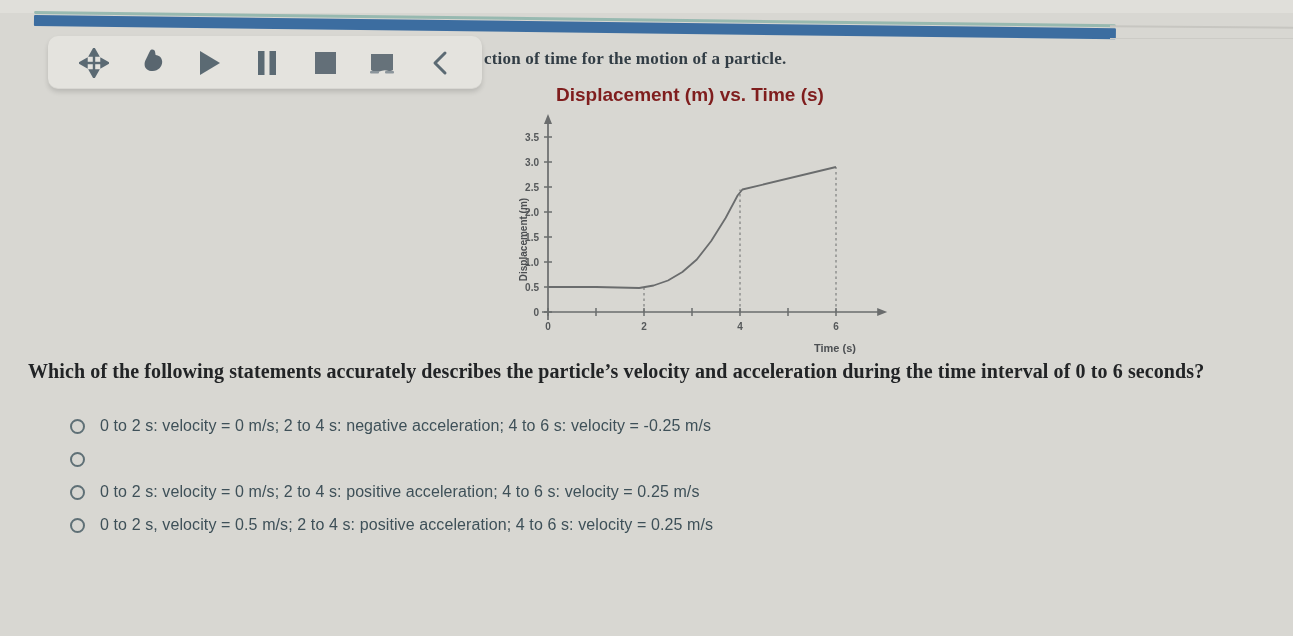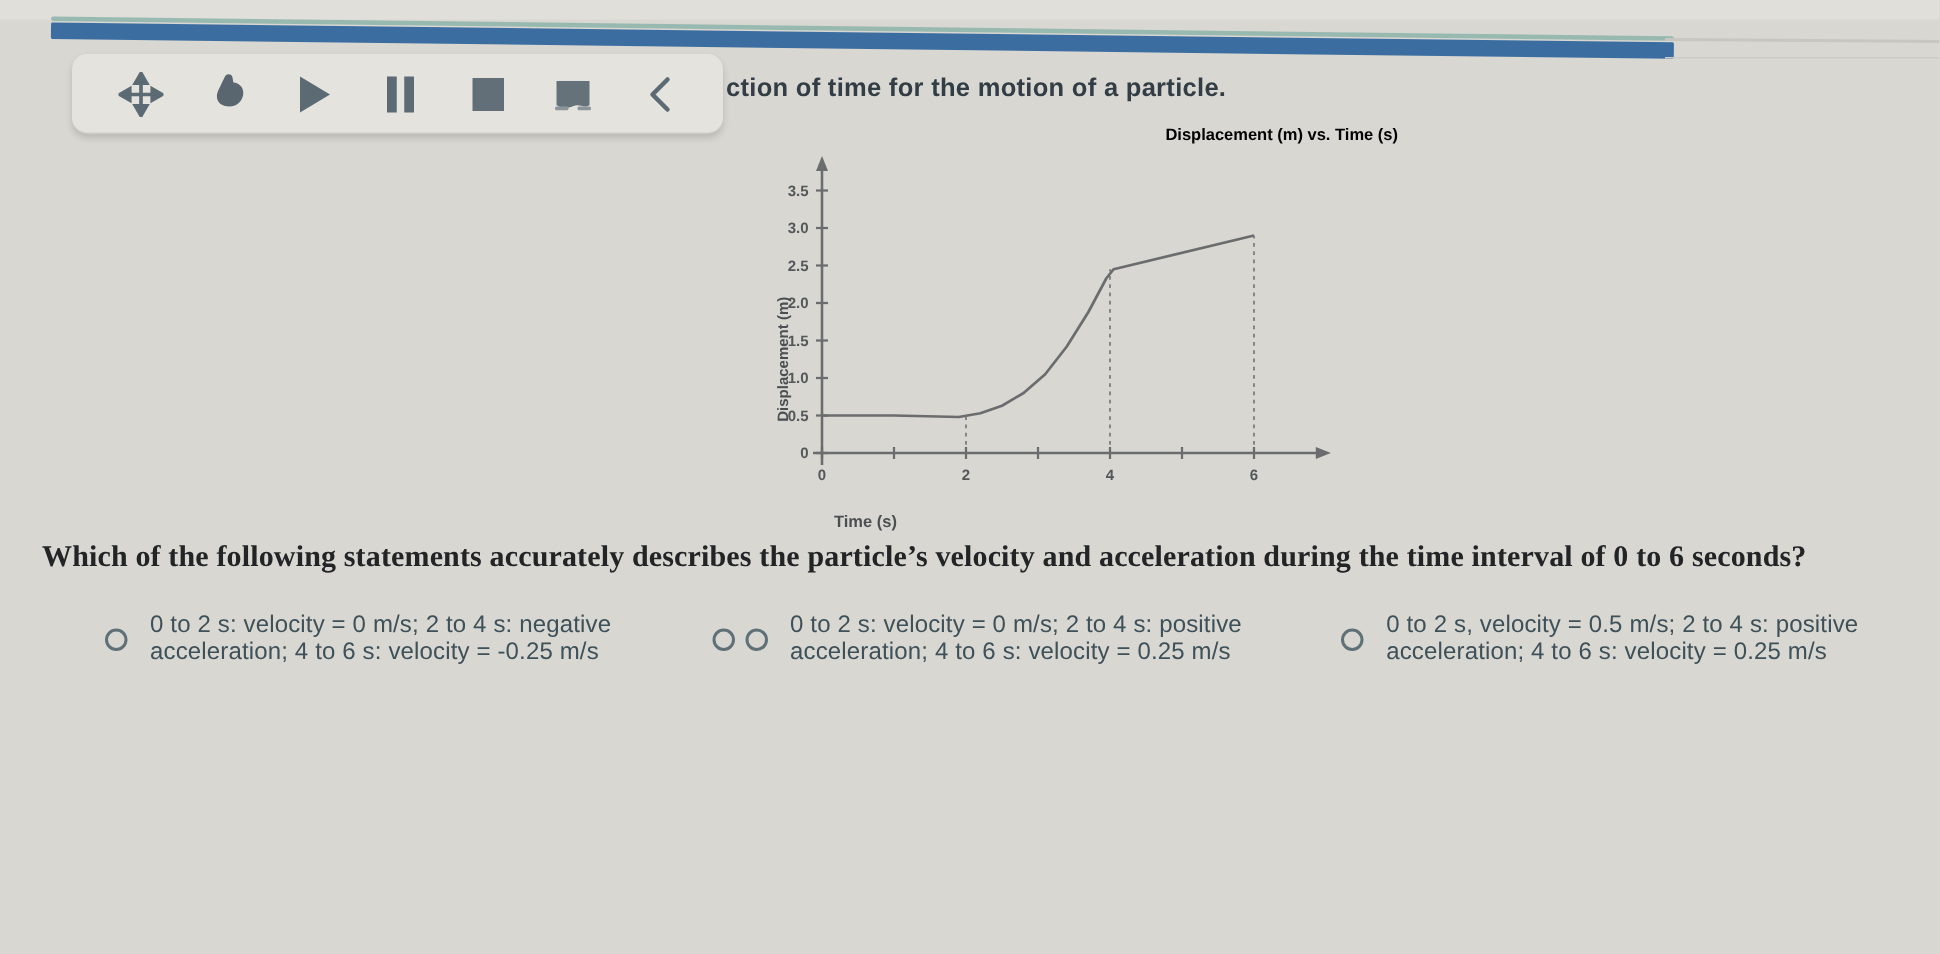--- a/index.html
+++ b/index.html
@@ -37,50 +37,50 @@
     padding:0 24px 0 28px;
   }
   .tool-btn {
     width:36px; height:36px; display:flex; align-items:center; justify-content:center;
     cursor:pointer; border:none; background:transparent;
   }
   .tool-btn svg { display:block; }
 
   .header-title {
     position:absolute; left:484px; top:49px;
-    font-family:Liberation Sans, sans-serif; font-weight:bold;
+    font-family:Liberation Serif, serif; font-weight:bold;
     font-size:17px; color:#323d45; letter-spacing:0.2px;
   }
 
   .chart {
     position:absolute; left:496px; top:84px; width:436px; height:278px;
   }
   .chart-title {
-    text-align:right; font-weight:bold; font-size:11px; color:#000000;
+    text-align:left; font-weight:bold; font-size:19px; color:#7f1d1d;
     padding-left:60px; margin-bottom:0;
   }
   .chart-ylabel {
     position:absolute; left:-38px; top:150px; width:130px;
     transform:rotate(-90deg); transform-origin:center;
     text-align:center; font-weight:bold; font-size:10px; color:#4c4f52;
   }
   .chart-xlabel {
     position:absolute; left:60px; top:258px; width:300px;
-    text-align:left; font-weight:bold; font-size:11px; color:#4c4f52;
+    text-align:right; font-weight:bold; font-size:11px; color:#4c4f52;
   }
 
   .question {
     position:absolute; left:28px; top:360px; width:1250px;
     font-family:"Liberation Serif", serif; font-weight:bold;
     font-size:20px; color:#222426; letter-spacing:0.1px;
   }
 
   .options {
     position:absolute; left:70px; top:413px;
-    display:flex; flex-direction:row; gap:7px;
+    display:flex; flex-direction:column; gap:7px;
   }
   .option-row {
     display:flex; align-items:center; gap:15px; height:26px; cursor:pointer;
   }
   .radio {
     width:15px; height:15px; border:2px solid #5f7076; border-radius:50%;
     background:transparent; flex:0 0 auto; cursor:pointer;
   }
   .option-label {
     font-size:16px; color:#3e5058; letter-spacing:0.1px;

